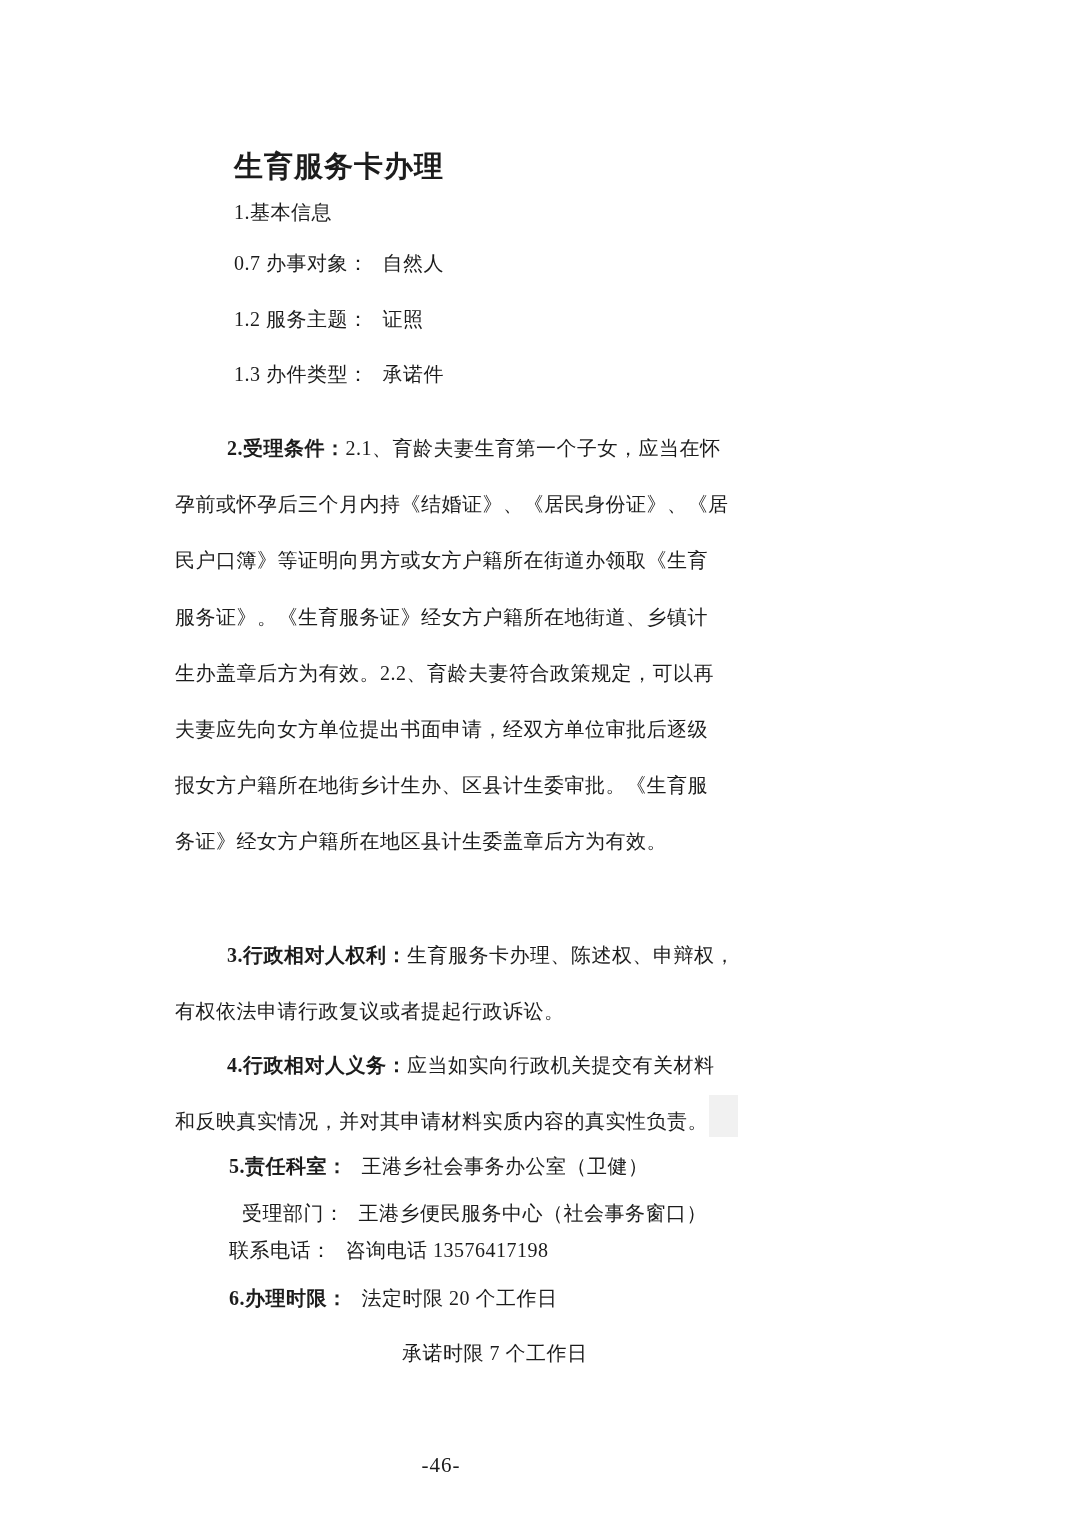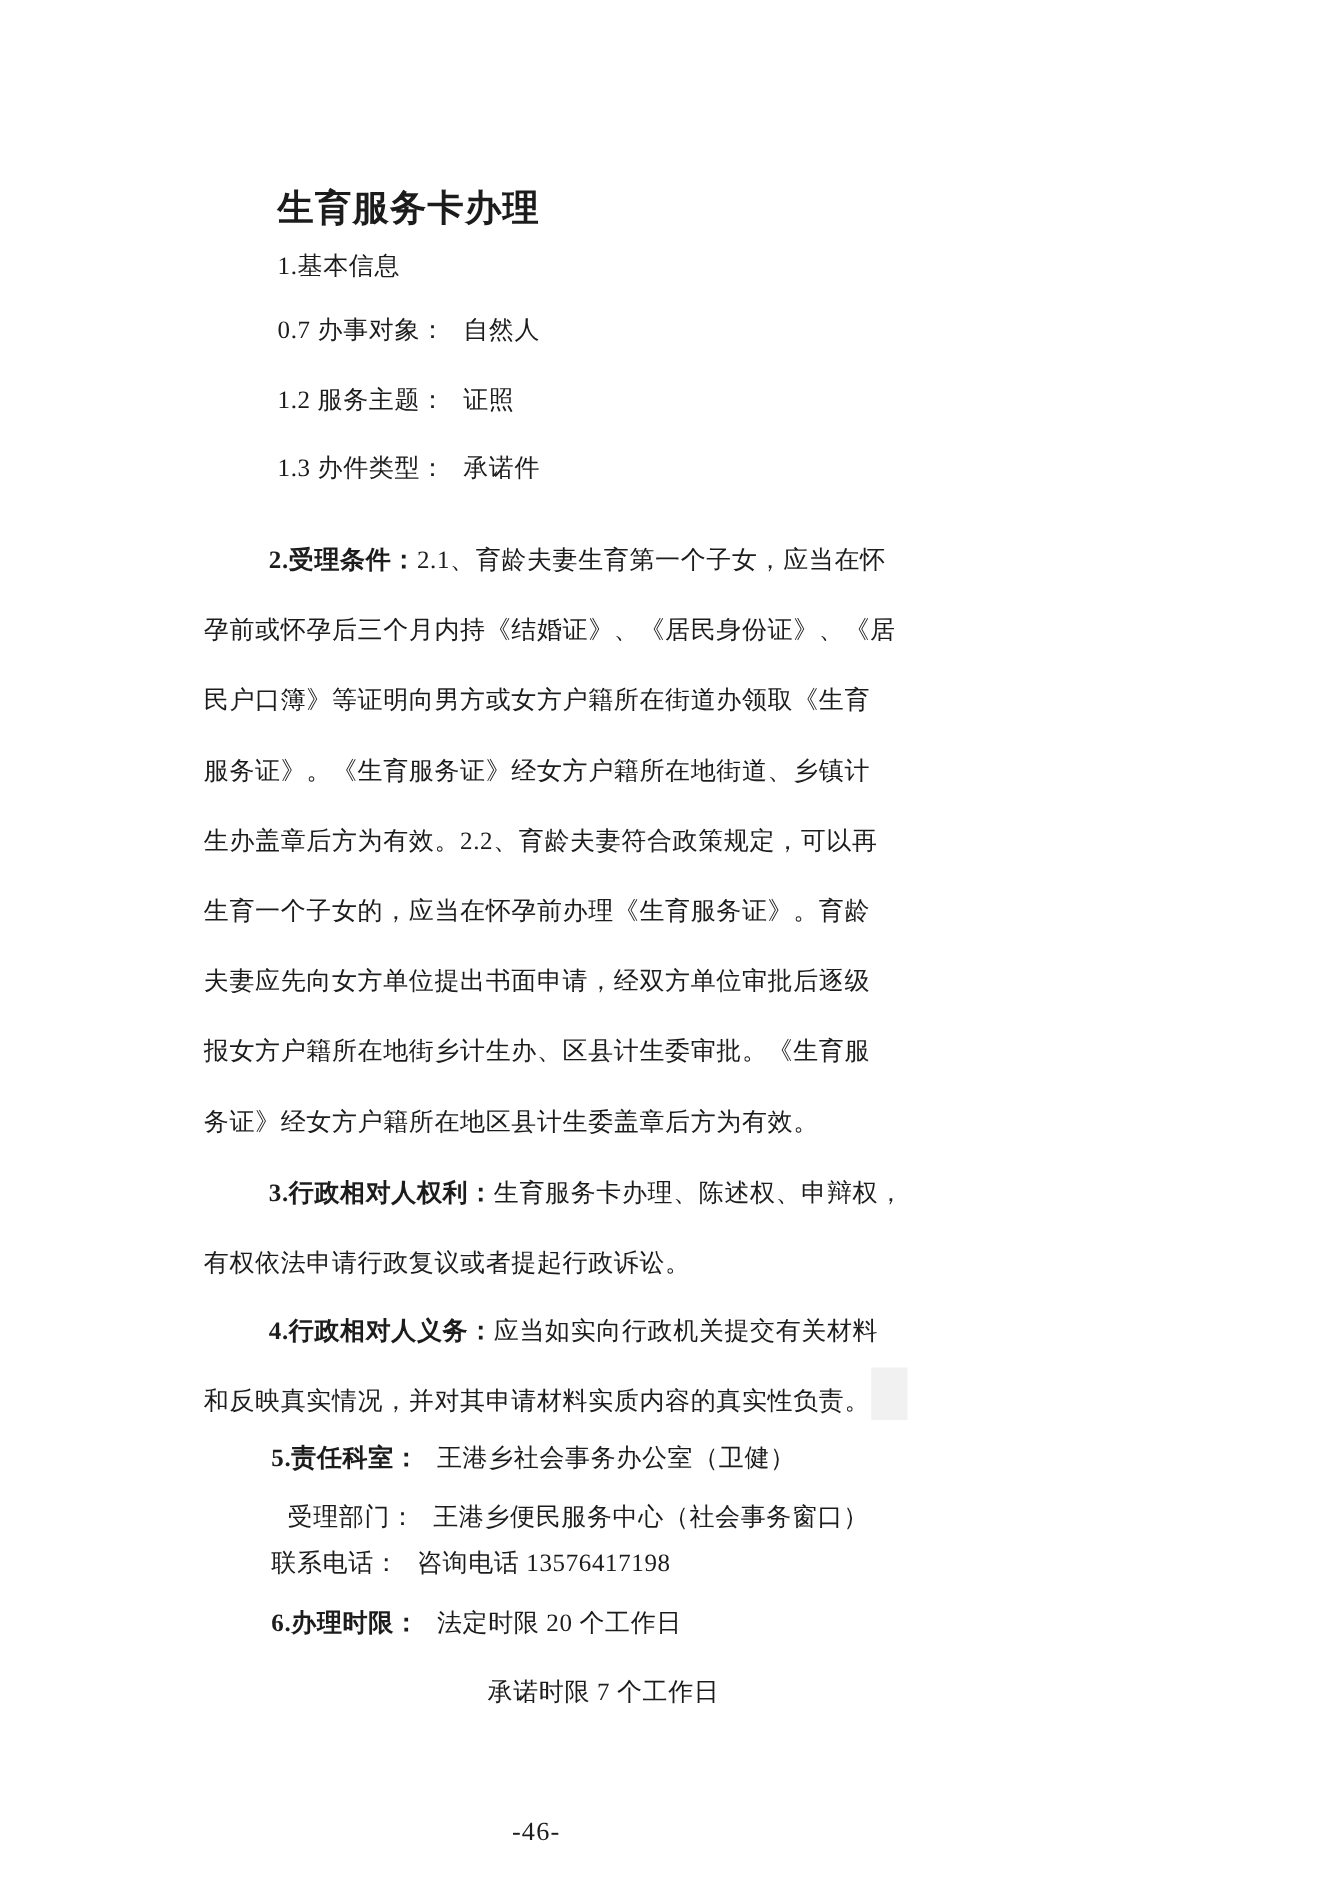--- a/index.html
+++ b/index.html
@@ -9,20 +9,21 @@
   }
   .page {
     position: relative;
     width: 858px;
     height: 1520px;
     background: #ffffff;
     color: #1c1c1c;
     font-family: "Liberation Serif", "DejaVu Serif", serif;
     font-size: 29px;
     overflow: hidden;
+    margin-left: 12px;
   }
   .abs { position: absolute; white-space: nowrap; }
 
   .doc-title {
     font-family: "Liberation Sans", "DejaVu Sans", sans-serif;
     font-weight: bold;
     font-size: 29px;
     letter-spacing: 1px;
   }
   .body-line {
@@ -71,21 +72,20 @@
   <div class="abs body-line" style="left:222px; top:361px;">
     <span>1.3 办件类型：</span><span class="value-gap"></span><span>承诺件</span>
   </div>
 
   <div class="abs body-line para" style="left:163px; top:420px;">
     <div class="line indent"><span class="bold-label">2.受理条件：</span><span>2.1、育龄夫妻生育第一个子女，应当在怀</span></div>
     <div class="line">孕前或怀孕后三个月内持《结婚证》、《居民身份证》、《居</div>
     <div class="line">民户口簿》等证明向男方或女方户籍所在街道办领取《生育</div>
     <div class="line">服务证》。《生育服务证》经女方户籍所在地街道、乡镇计</div>
     <div class="line">生办盖章后方为有效。2.2、育龄夫妻符合政策规定，可以再</div>
-    <div class="line">生育一个子女的，应当在怀孕前办理《生育服务证》。育龄</div>
     <div class="line">夫妻应先向女方单位提出书面申请，经双方单位审批后逐级</div>
     <div class="line">报女方户籍所在地街乡计生办、区县计生委审批。《生育服</div>
     <div class="line">务证》经女方户籍所在地区县计生委盖章后方为有效。</div>
   </div>
 
   <div class="abs body-line para-tight" style="left:163px; top:928px;">
     <div class="line indent"><span class="bold-label">3.行政相对人权利：</span><span>生育服务卡办理、陈述权、申辩权，</span></div>
     <div class="line">有权依法申请行政复议或者提起行政诉讼。</div>
   </div>
 

